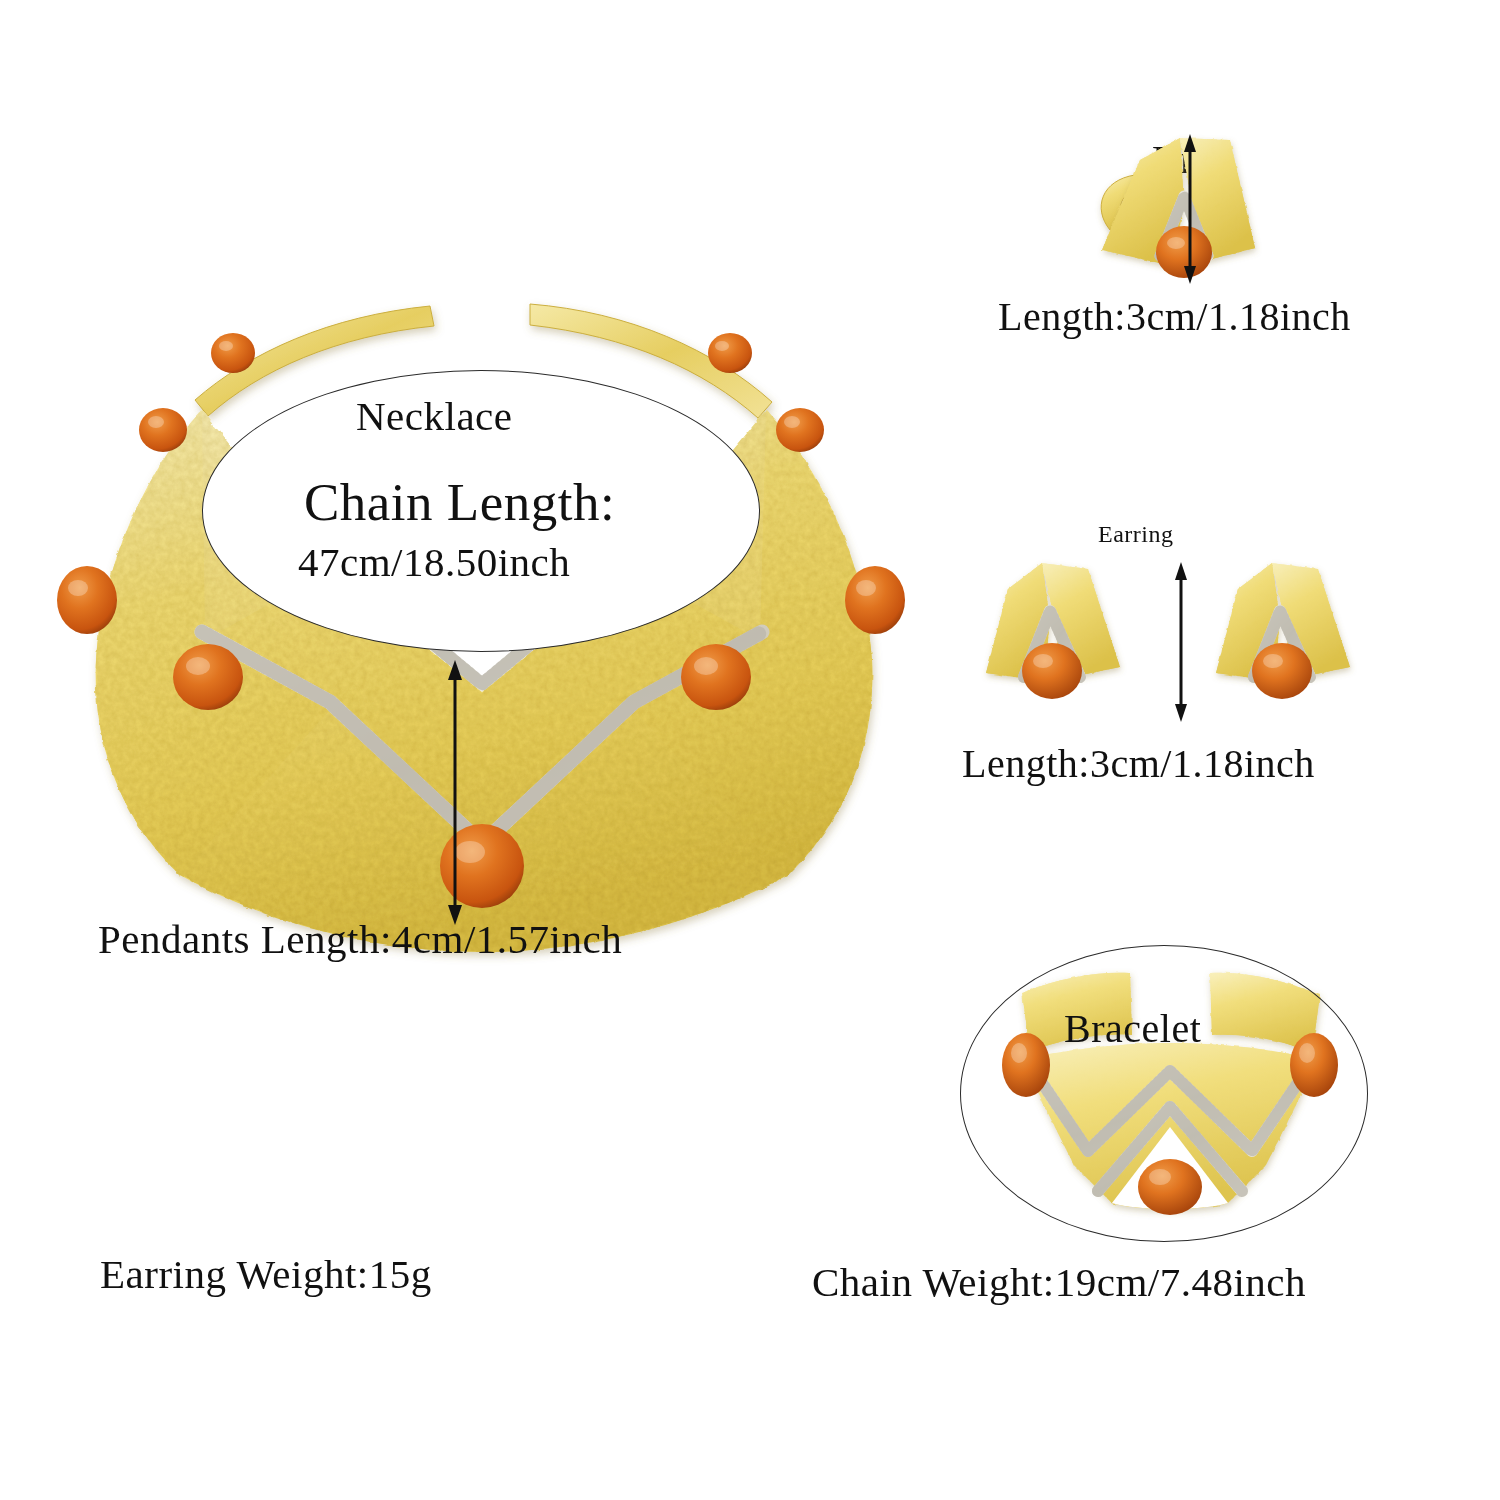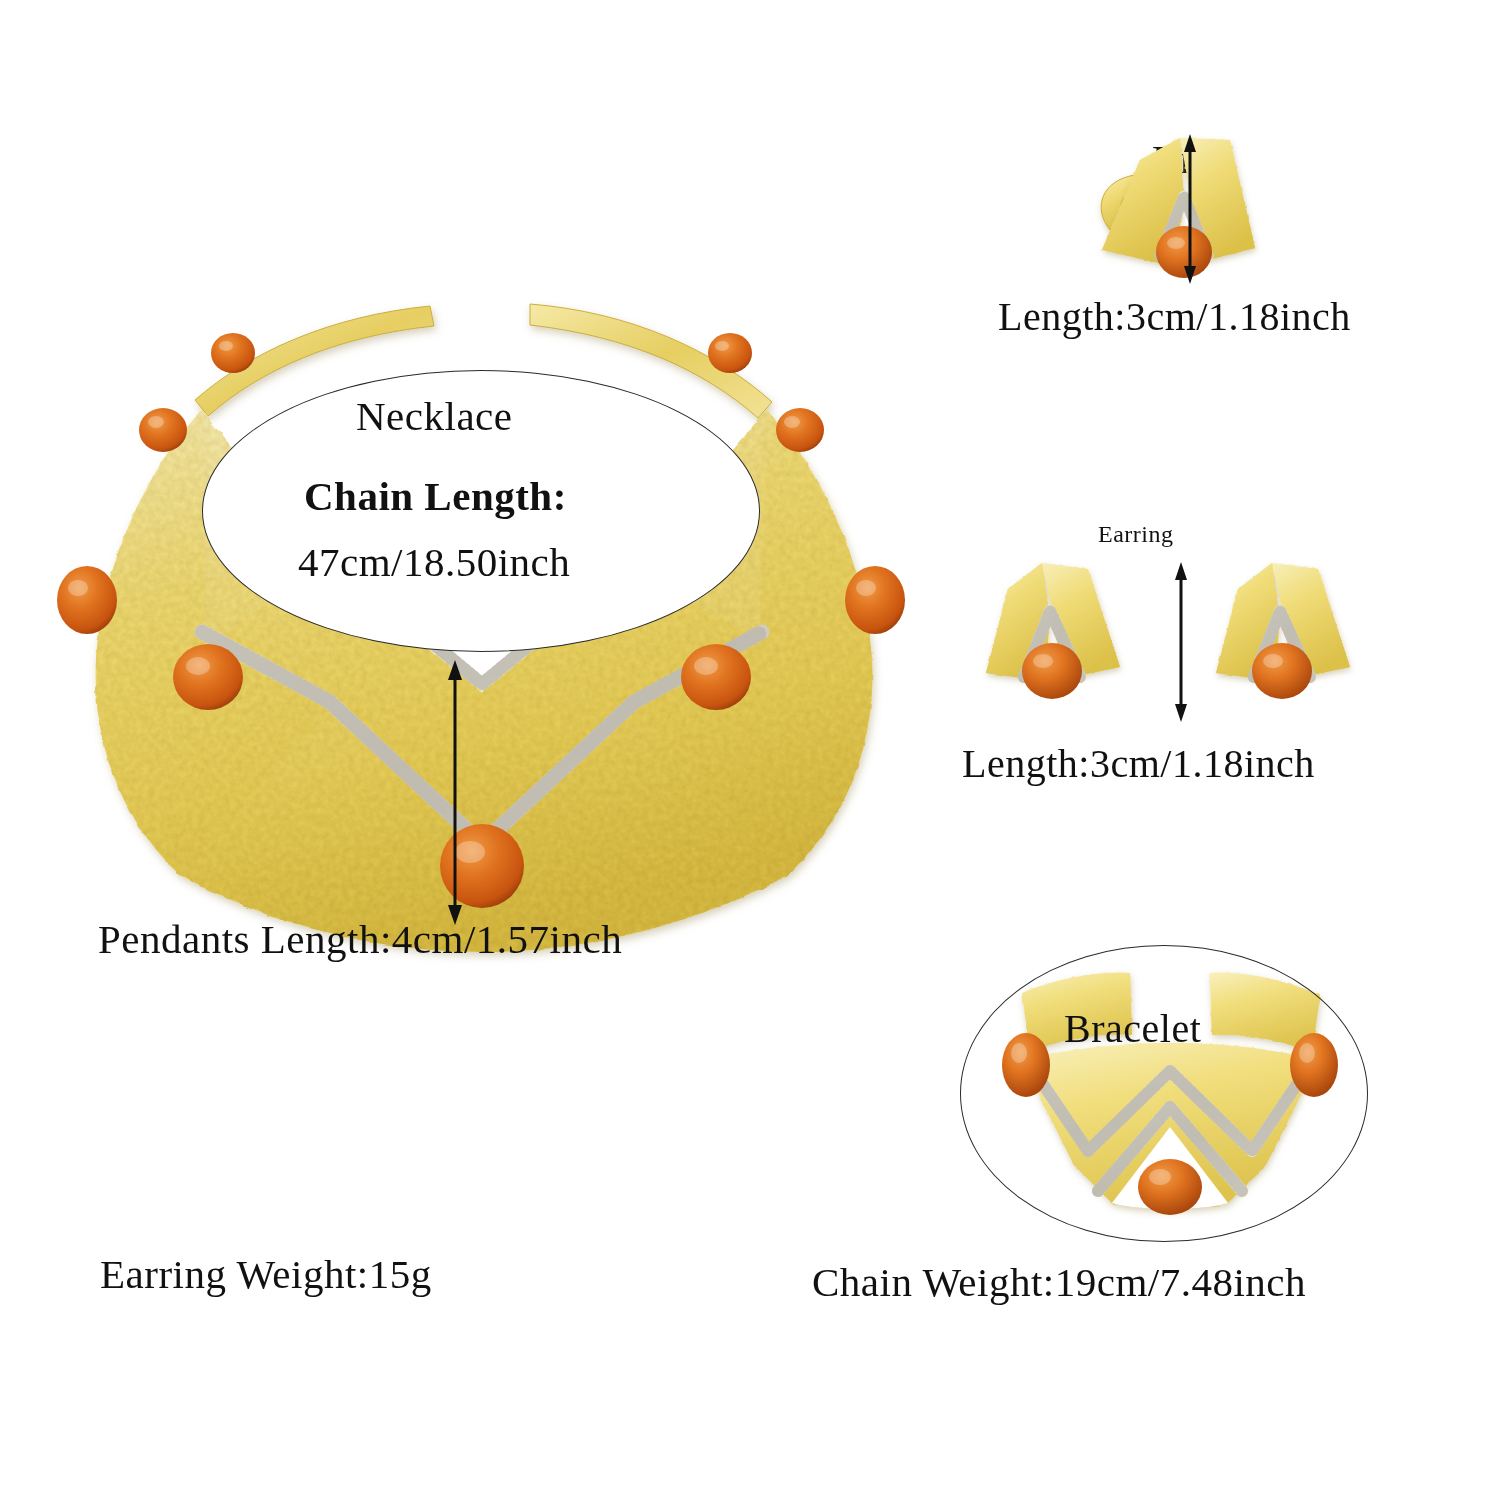--- a/index.html
+++ b/index.html
@@ -4,21 +4,21 @@
 <style>
   html,body{margin:0;padding:0;background:#ffffff;}
   body{width:1500px;height:1500px;position:relative;overflow:hidden;
        font-family:"Liberation Serif","DejaVu Serif",serif;color:#1a1a1a;}
 
   .canvas{position:absolute;inset:0;background:#ffffff;}
 
   
   .txt{position:absolute;white-space:nowrap;color:#111;letter-spacing:.5px;}
   .t-necklace-title{font-size:41px;}
-  .t-necklace-l1{font-size:41px;font-weight:bold;}
+  .t-necklace-l1{font-size:53px;}
   .t-necklace-l2{font-size:41px;}
   .t-ring-title{font-size:40px;margin-top:48px;}
   .t-ring-len{font-size:40px;}
   .t-ear-title{font-size:24px;}
   .t-ear-len{font-size:40px;}
   .t-brace-title{font-size:40px;}
   .t-brace-len{font-size:41px;}
   .t-pendant{font-size:41px;}
   .t-setw{font-size:41px;}
   .t-earw{font-size:41px;}

